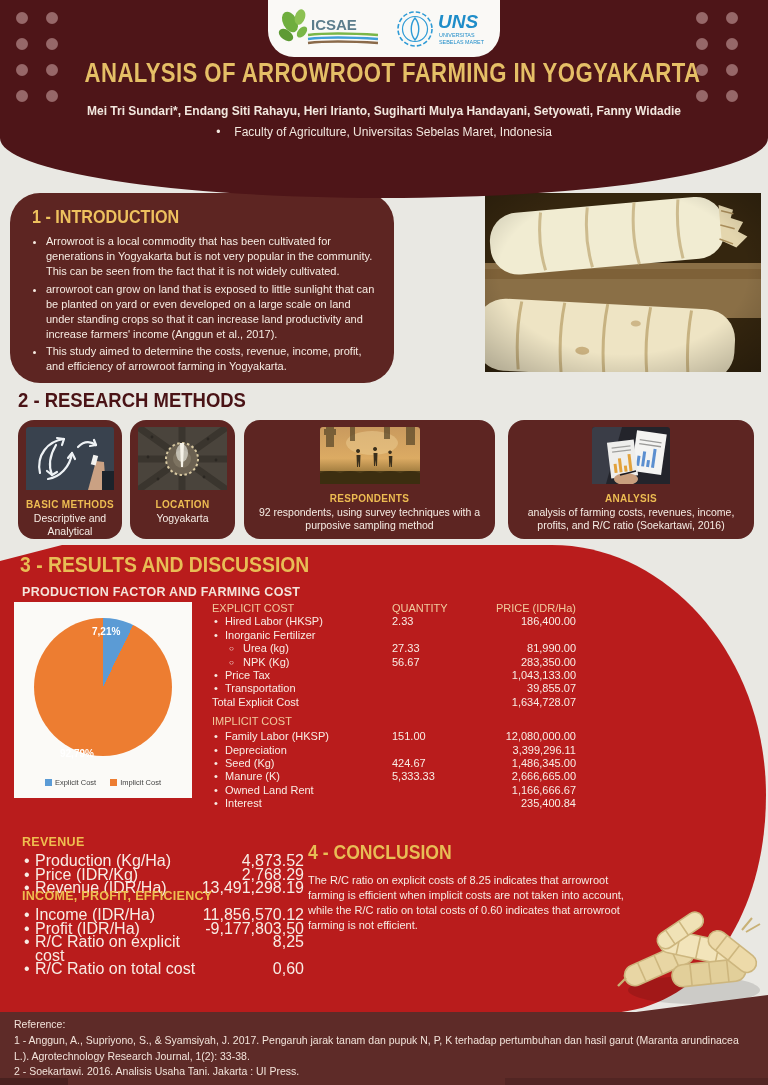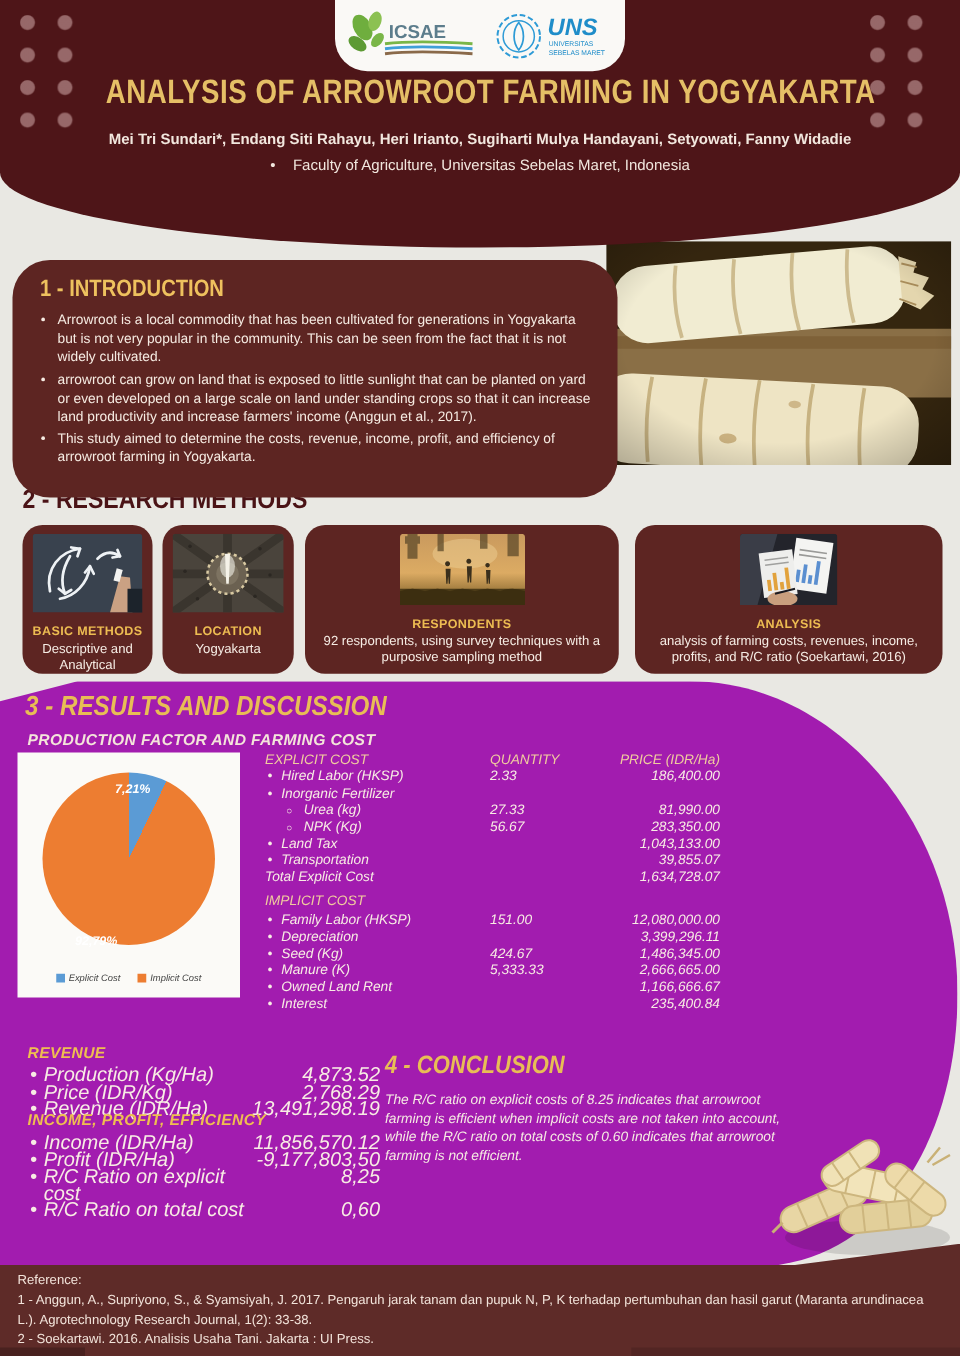--- a/index.html
+++ b/index.html
@@ -17,43 +17,43 @@
   .dots.left{left:16px;top:12px;}
   .dots.right{right:14px;top:12px;}
   .main-title{position:absolute;top:58px;left:0;width:768px;text-align:right;color:#e5bf66;
               font-size:27px;letter-spacing:.5px;}
   .main-title span{display:inline-block;transform:scaleX(.82);transform-origin:center;font-weight:bold;}
   .authors{position:absolute;top:104px;left:0;width:768px;text-align:center;color:#f2e7de;font-size:12px;font-weight:bold;}
   .affil{position:absolute;top:125px;left:0;width:768px;text-align:center;color:#f2e7de;font-size:12px;}
   .affil .bullet{margin-right:14px;}
 
   
-  .intro-panel{position:absolute;top:208px;left:10px;width:484px;height:190px;background:#5d2522;
+  .intro-panel{position:absolute;top:193px;left:10px;width:384px;height:190px;background:#5d2522;
                border-radius:30px;z-index:1;}
   .intro-title{margin:13px 0 0 22px;color:#eec15e;font-size:19px;}
   .intro-title span{display:inline-block;transform:scaleX(.85);transform-origin:left;font-weight:bold;}
   .intro-list{margin:6px 0 0 0;padding:0 18px 0 36px;color:#f6ebe2;font-size:11px;line-height:1.38;}
   .intro-list li{margin-bottom:2px;}
   .intro-photo{position:absolute;top:193px;left:485px;width:276px;height:179px;}
 
   
   .methods-title{position:absolute;top:388px;left:18px;color:#4a1316;font-size:21px;}
   .methods-title span{display:inline-block;transform:scaleX(.88);transform-origin:left;font-weight:bold;}
   .mcard{position:absolute;top:420px;height:119px;background:#5d2522;border-radius:16px;
          display:flex;flex-direction:column;align-items:center;padding-top:7px;box-sizing:border-box;z-index:1;}
   .mcard .thumb{border-radius:3px;overflow:hidden;flex:0 0 auto;}
   .mcard .mtitle{margin-top:5px;font-size:10px;font-weight:bold;color:#edbc52;letter-spacing:.3px;}
   .mcard .mbody{margin-top:2px;font-size:10.5px;color:#f6ece4;text-align:center;line-height:1.22;padding:0 8px;}
   #card1{left:18px;width:104px;} #card2{left:130px;width:105px;}
   #card3{left:244px;width:251px;} #card4{left:508px;width:246px;}
 
   
-  .results{position:absolute;top:545px;left:0;width:768px;height:468px;background:#a21caf;
+  .results{position:absolute;top:545px;left:0;width:768px;height:468px;background:#b91c1c;
            clip-path:path('M 0 16 L 62 0 L 552 0 C 668 0 766 112 766 250 C 766 374 700 468 604 468 L 0 468 Z');
-           z-index:1;font-style:italic;}
+           z-index:1;}
   .results-title{position:absolute;top:7px;left:20px;color:#e8bd55;font-size:22px;}
   .results-title span{display:inline-block;transform:scaleX(.88);transform-origin:left;font-weight:bold;}
   .results-sub{position:absolute;top:40px;left:22px;color:#f4e4da;font-size:12.5px;font-weight:bold;letter-spacing:.3px;}
 
   .pie-card{position:absolute;top:57px;left:14px;width:178px;height:196px;background:#fbfaf7;}
   .pie{position:absolute;top:16px;left:20px;width:138px;height:138px;border-radius:50%;}
   .pie-label{position:absolute;color:#fff;font-weight:bold;font-size:10px;}
   .pie-label.small{top:24px;left:78px;}
   .pie-label.big{top:146px;left:46px;}
   .legend{position:absolute;bottom:11px;left:0;width:100%;display:flex;justify-content:center;gap:14px;
@@ -344,21 +344,21 @@
             <span class="tprice">81,990.00</span>
           </div>
 
           <div class="trow b2">
             <span class="tlabel">NPK (Kg)</span>
             <span class="tqty">56.67</span>
             <span class="tprice">283,350.00</span>
           </div>
 
           <div class="trow b1">
-            <span class="tlabel">Land Tax</span>
+            <span class="tlabel">Price Tax</span>
             <span class="tqty"></span>
             <span class="tprice">1,043,133.00</span>
           </div>
 
           <div class="trow b1">
             <span class="tlabel">Transportation</span>
             <span class="tqty"></span>
             <span class="tprice">39,855.07</span>
           </div>
 

